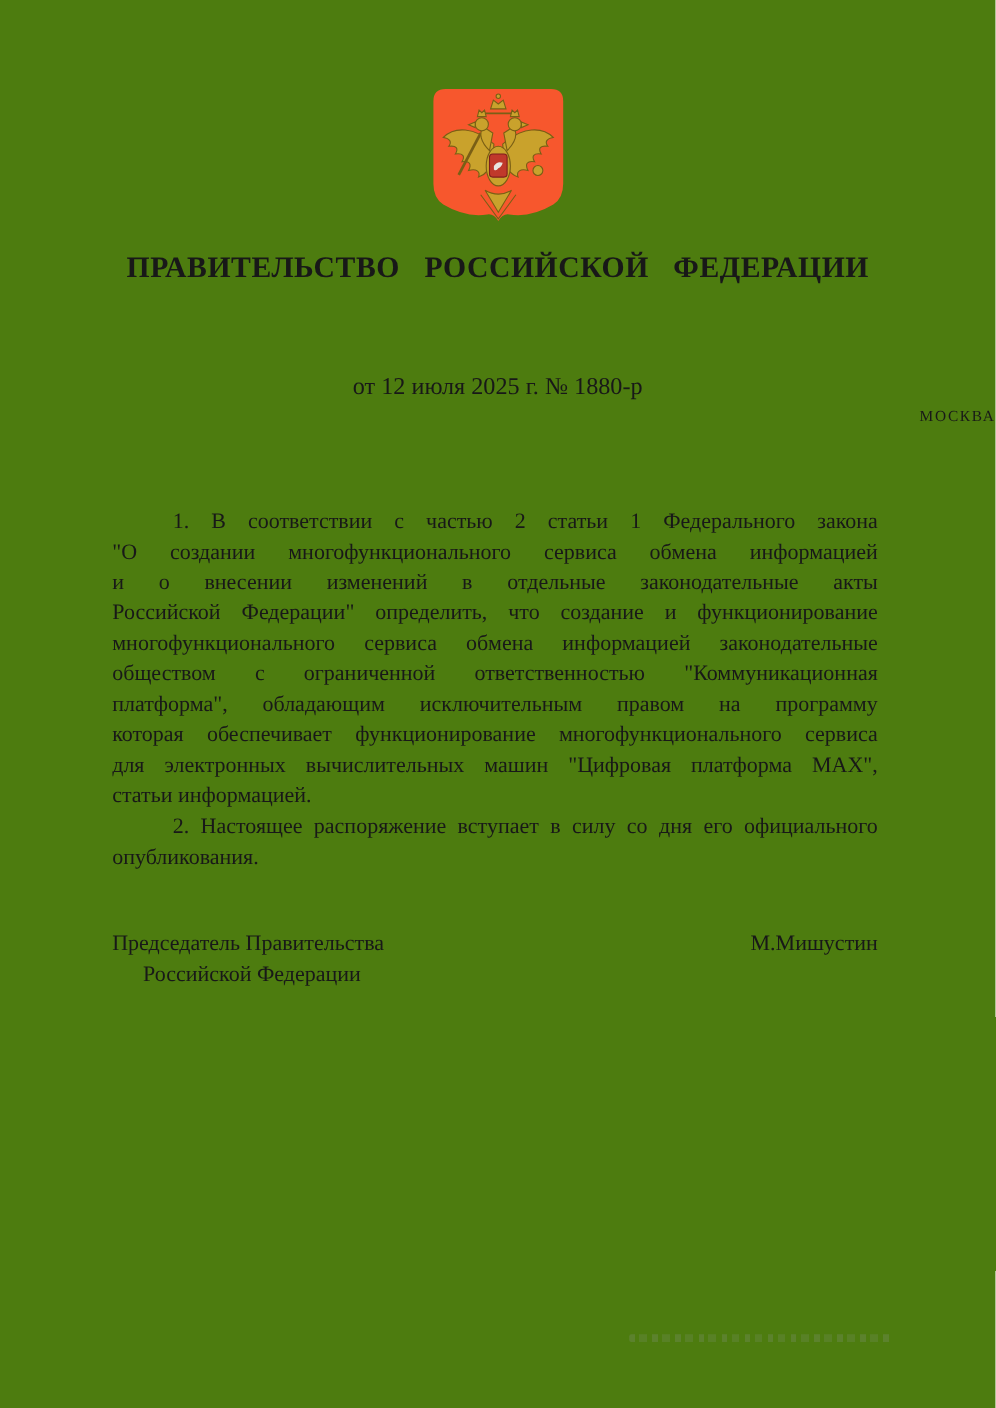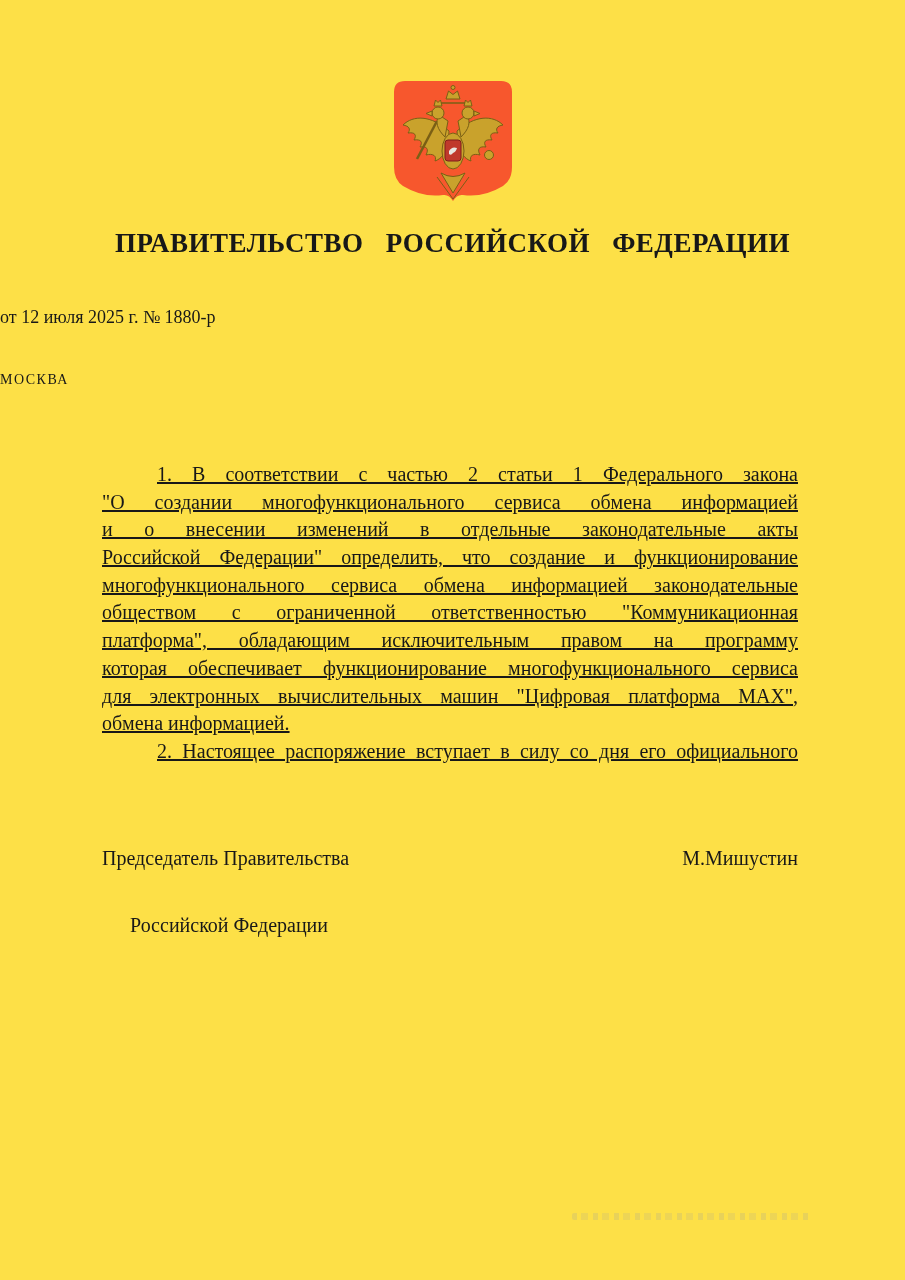--- a/index.html
+++ b/index.html
@@ -1,20 +1,20 @@
 <!DOCTYPE html>
 <html lang="ru"><head>
 <meta charset="utf-8">
 <style>
   html, body { margin: 0; padding: 0; background: #ffffff; }
   .page {
     position: relative;
     width: 905px;
     height: 1280px;
-    background: #fde047;
+    background: #4d7c0f;
     overflow: hidden;
     font-family: "Liberation Serif", "DejaVu Serif", serif;
     color: #181818;
   }
 
   
   .emblem {
     position: absolute;
     top: 79px;
     left: 50%;
@@ -42,73 +42,72 @@
     left: 0;
     width: 100%;
     text-align: center;
     font-size: 21px;
     letter-spacing: 7px;
     text-indent: 7px; 
     white-space: nowrap;
   }
   .date-line {
     position: absolute;
-    top: 307px;
-    left: 0;
-    width: 100%;
-    text-align: left;
-    font-size: 18px;
+    top: 338px;
+    left: 0;
+    width: 100%;
+    text-align: center;
+    font-size: 22px;
     white-space: nowrap;
   }
   .city-line {
     position: absolute;
     top: 372px;
     left: 0;
     width: 100%;
-    text-align: left;
+    text-align: right;
     font-size: 14px;
     letter-spacing: 1.5px;
     white-space: nowrap;
   }
 
   
   .doc-body {
     position: absolute;
     top: 461px;
     left: 102px;
     width: 696px;
     font-size: 20px;
     line-height: 27.7px;
   }
   .line {
     text-align: justify;
     text-align-last: justify;
     height: 27.7px;
     overflow: hidden;
     white-space: normal;
-    text-decoration: underline;
   }
   .line.noj {
     text-align: left;
     text-align-last: left;
   }
   .line.indent { text-indent: 55px; }
 
   
   .signature {
     position: absolute;
     top: 845px;
     left: 102px;
     width: 696px;
     font-size: 20px;
     line-height: 27.5px;
     display: flex;
     justify-content: space-between;
   }
-  .sig-left .sig-line2 { padding-left: 28px; margin-top: 39px; }
+  .sig-left .sig-line2 { padding-left: 28px; }
   .sig-right { white-space: nowrap; }
 
   
   .watermark {
     position: absolute;
     top: 1213px;
     left: 572px;
     width: 238px;
     height: 7px;
     background: repeating-linear-gradient(90deg,
@@ -176,22 +175,23 @@
   <div class="doc-body">
     <div class="line indent">1. В соответствии с частью 2 статьи 1 Федерального закона</div>
     <div class="line">"О создании многофункционального сервиса обмена информацией</div>
     <div class="line">и о внесении изменений в отдельные законодательные акты</div>
     <div class="line">Российской Федерации" определить, что создание и функционирование</div>
     <div class="line">многофункционального сервиса обмена информацией законодательные</div>
     <div class="line">обществом с ограниченной ответственностью "Коммуникационная</div>
     <div class="line">платформа", обладающим исключительным правом на программу</div>
     <div class="line">которая обеспечивает функционирование многофункционального сервиса</div>
     <div class="line">для электронных вычислительных машин "Цифровая платформа MAX",</div>
-    <div class="line noj">обмена информацией.</div>
+    <div class="line noj">статьи информацией.</div>
     <div class="line indent">2. Настоящее распоряжение вступает в силу со дня его официального</div>
+    <div class="line noj">опубликования.</div>
   </div>
 
   <div class="signature">
     <div class="sig-left">
       <div class="sig-line1">Председатель Правительства</div>
       <div class="sig-line2">Российской Федерации</div>
     </div>
     <div class="sig-right">М.Мишустин</div>
   </div>
 

